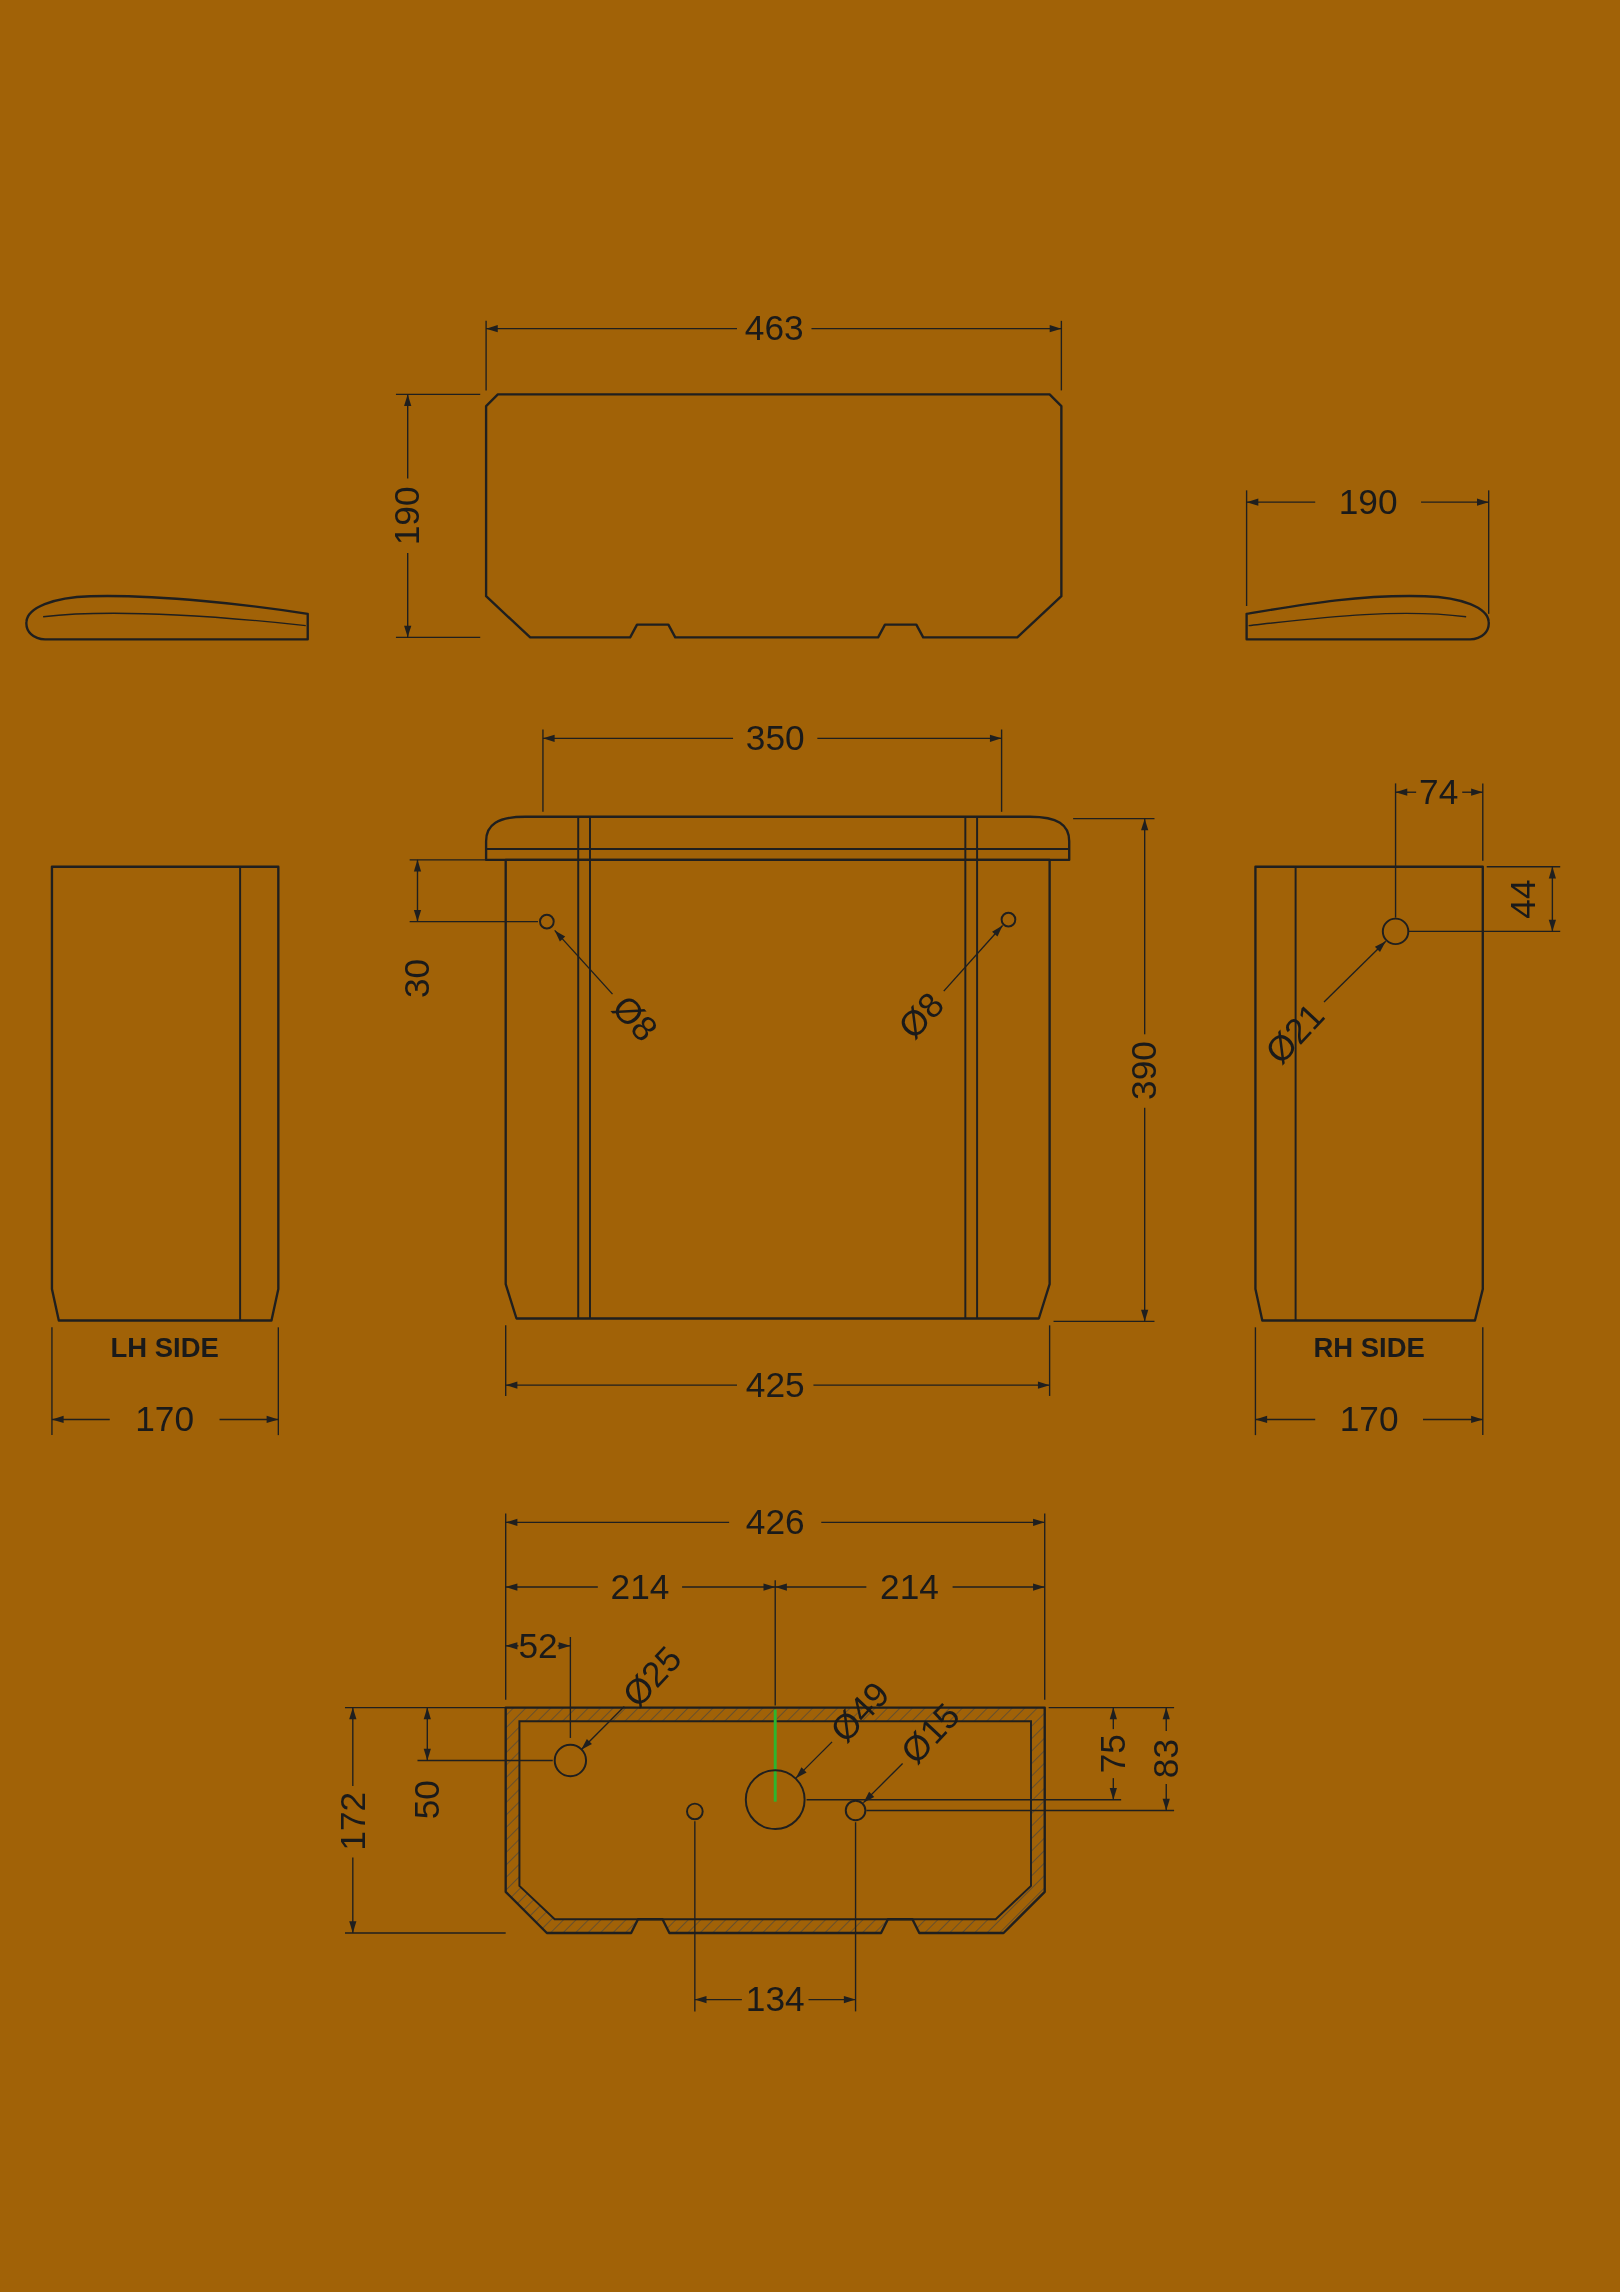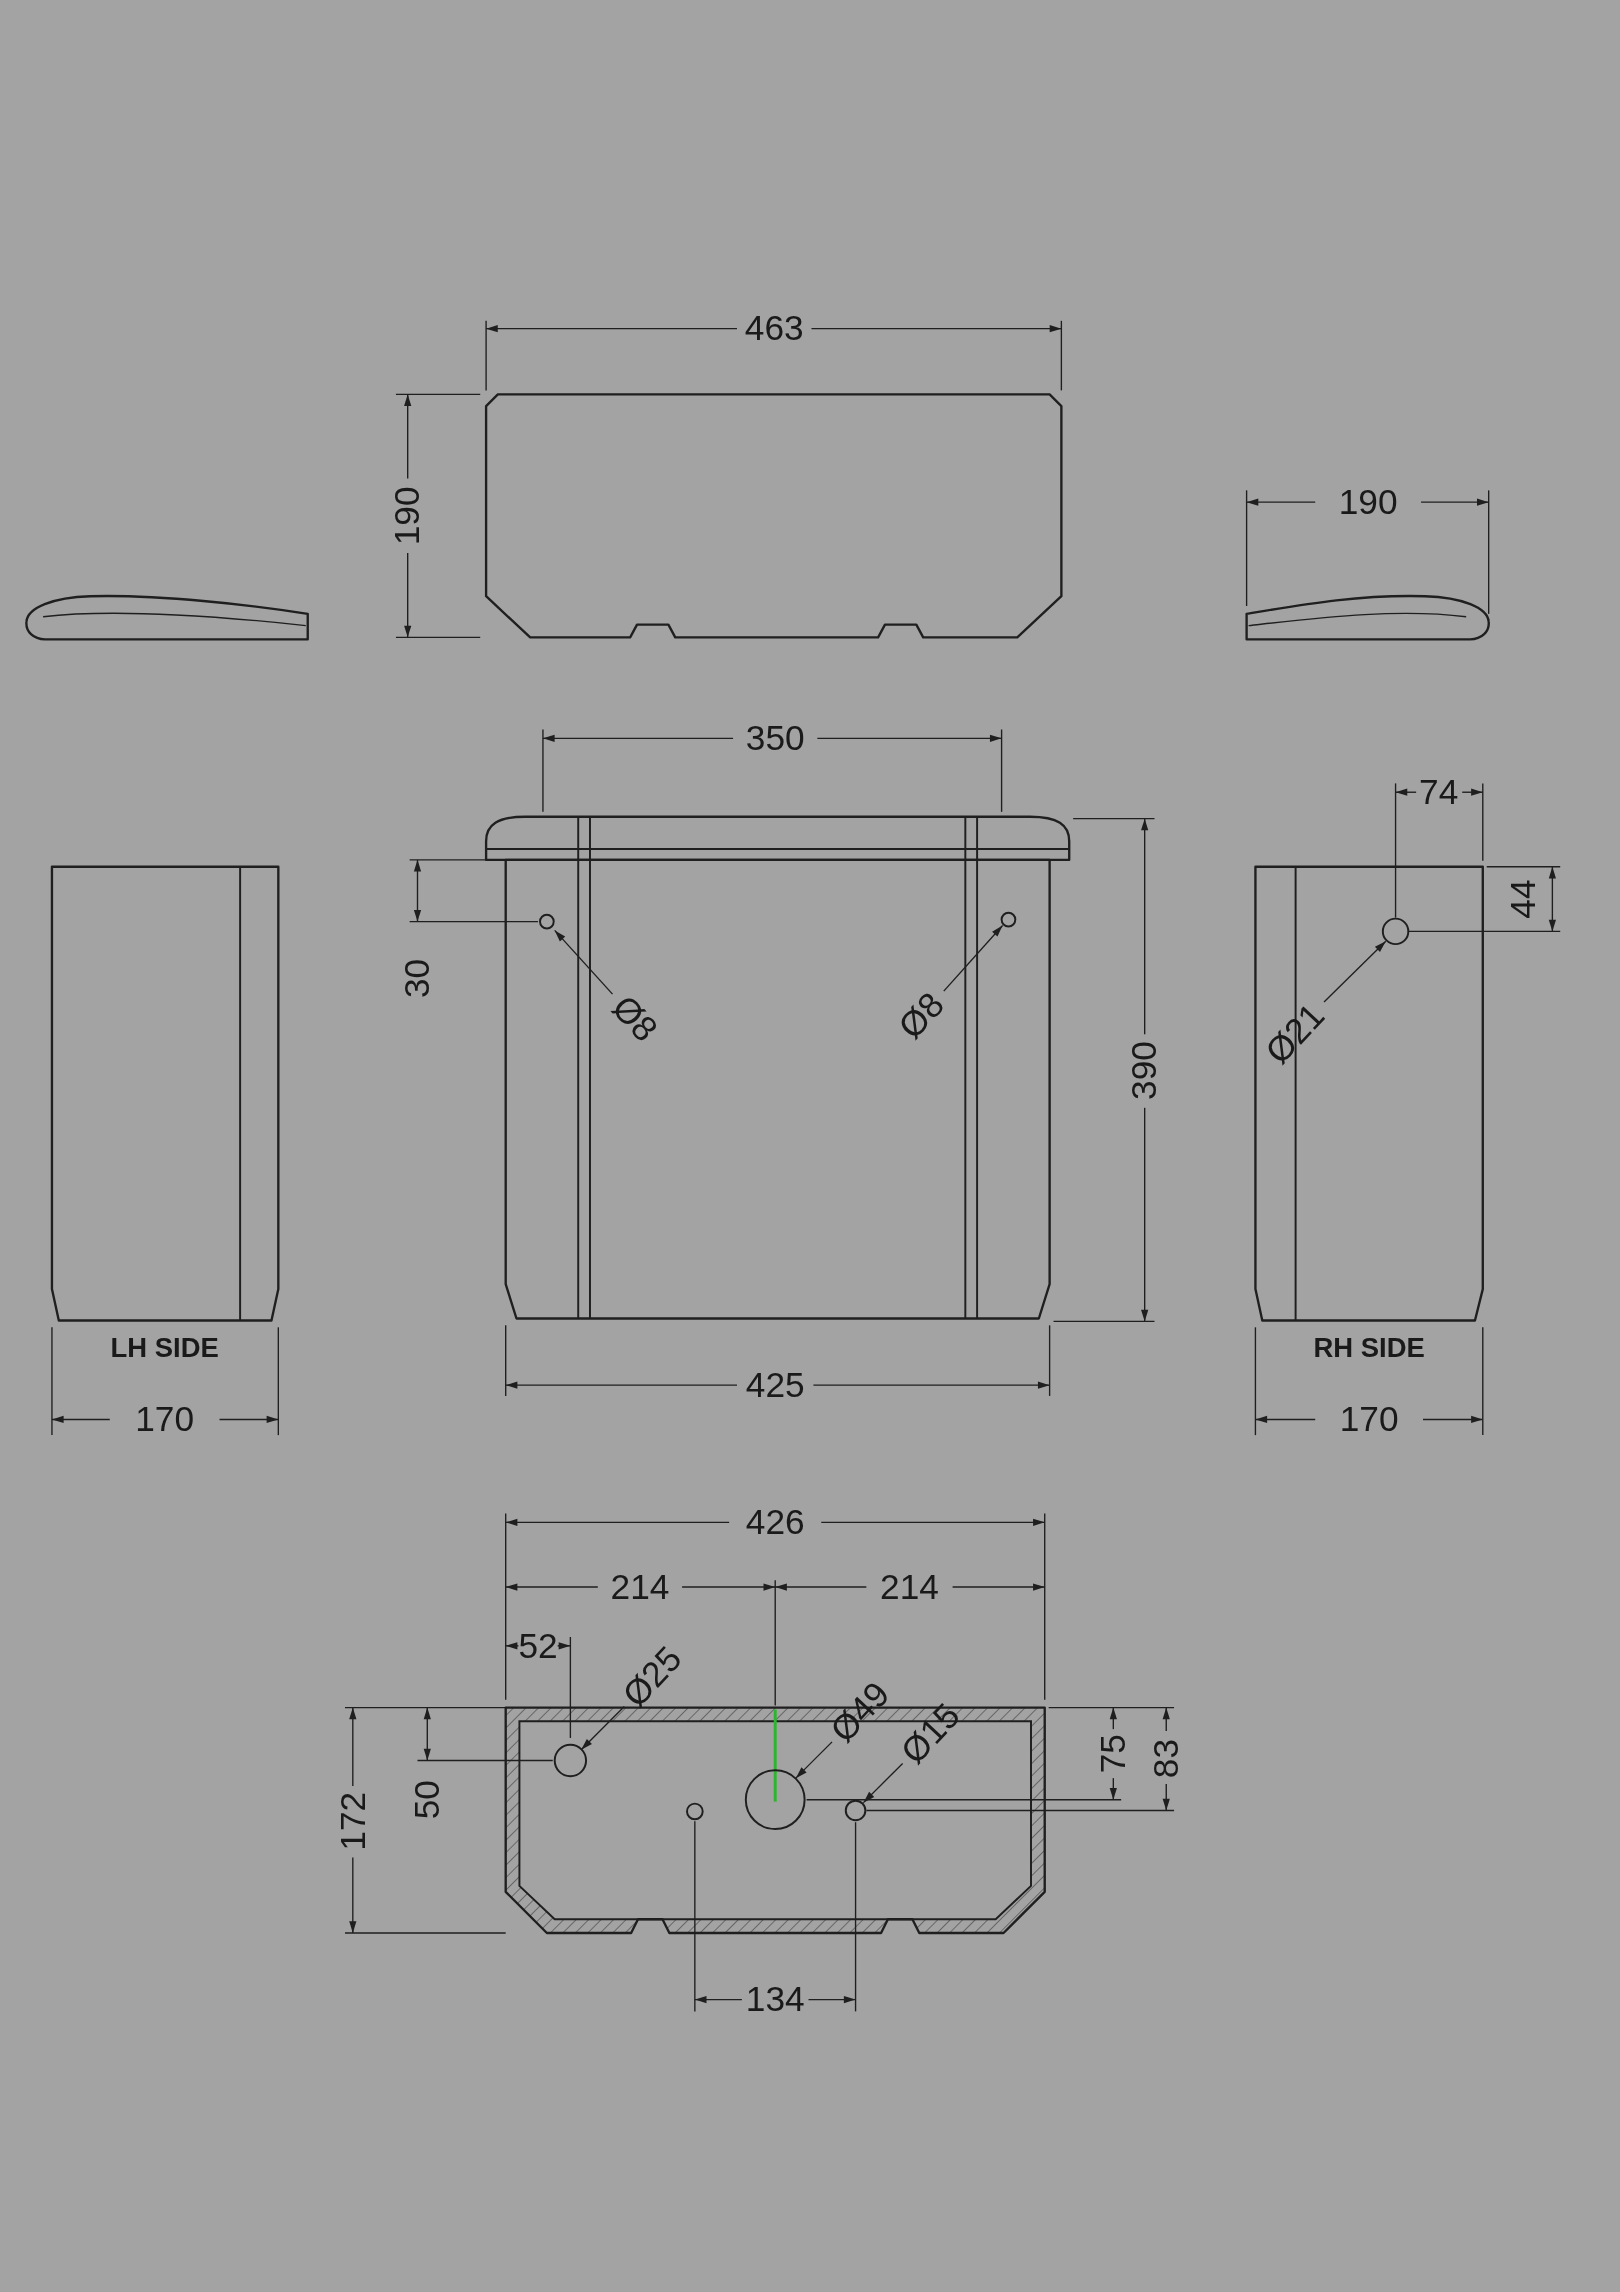--- a/index.html
+++ b/index.html
@@ -1,16 +1,16 @@
 <!DOCTYPE html>
 <html><head>
 <meta charset="utf-8">
 <style>
   html,body{margin:0;padding:0;background:#fff;}
-  .canvas{position:relative;width:1620px;height:2293px;background:#a3a3a3;overflow:hidden;}
+  .canvas{position:relative;width:1620px;height:2293px;background:#a16207;overflow:hidden;}
   svg{display:block;}
   svg text{font-family:"Liberation Sans",sans-serif;fill:#1a1a1a;}
   .dim-text{font-size:36px;}
   .view-label{font-size:28px;font-weight:bold;}
   .thick{stroke:#1f1f1f;stroke-width:2.4;fill:none;stroke-linejoin:round;}
   .med{stroke:#1f1f1f;stroke-width:2;fill:none;}
   .thin{stroke:#1f1f1f;stroke-width:1.4;fill:none;}
   .hatchfill{fill:url(#hatch);stroke:none;}
   .centerline{stroke:#2db52d;stroke-width:3;fill:none;}
 </style>

